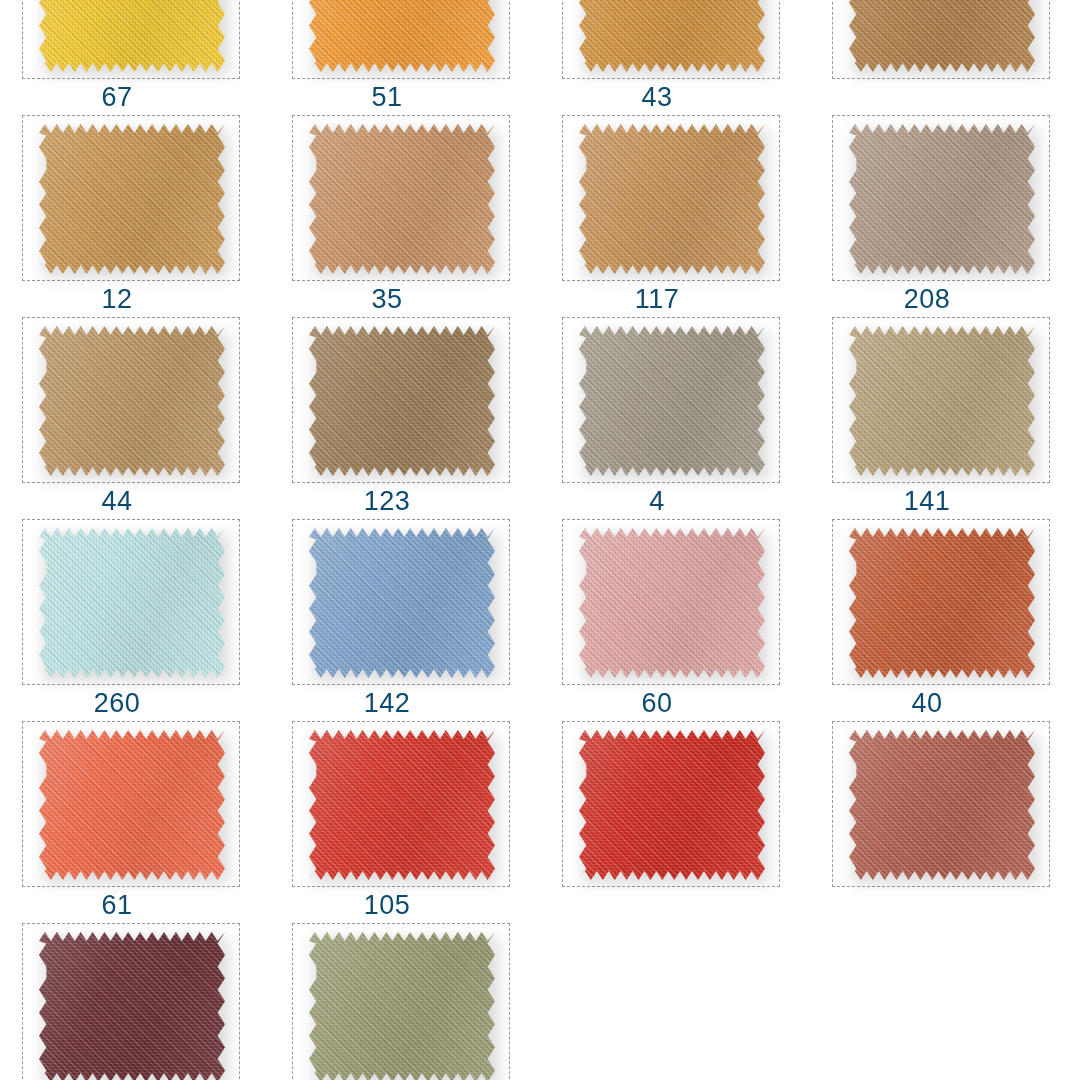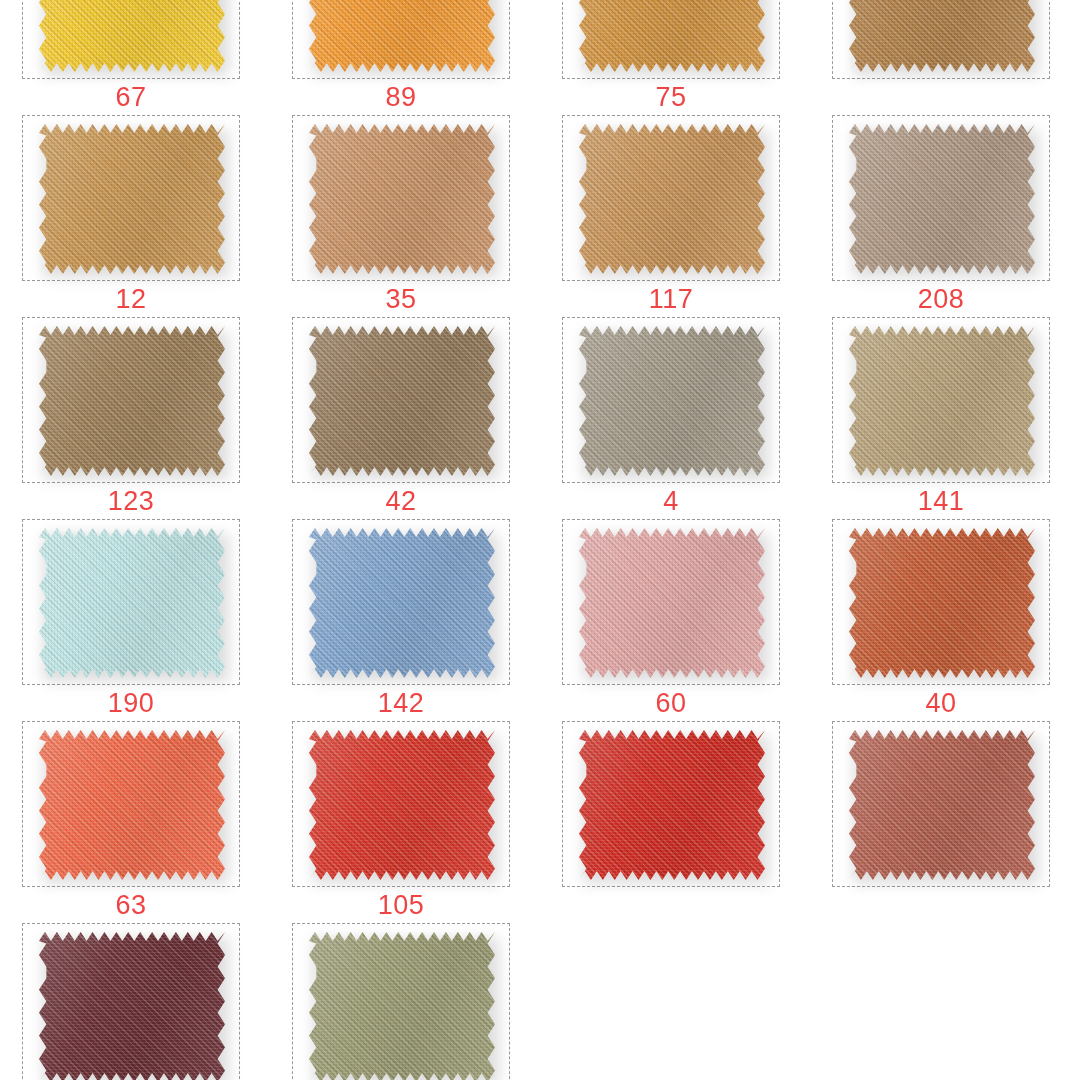--- a/index.html
+++ b/index.html
@@ -132,28 +132,28 @@
     height: 148px;
     background: rgba(0,0,0,0.13);
     filter: blur(7px);
     z-index: 0;
   }
 
   .fabric { z-index: 1; }
 
   .swatch-label {
     position: absolute;
-    left: 22px;
+    left: 8px;
     top: 166px;
     width: 218px;
     height: 36px;
     line-height: 36px;
     text-align: center;
     font-size: 27px;
-    color: #ef4444;
+    color: #0c4a6e;
     font-family: "Liberation Sans", "DejaVu Sans", sans-serif;
     letter-spacing: 0.5px;
     white-space: nowrap;
   }
 </style>
 </head>
 <body>
 
 <div id="swatch-grid">
   <div class="grid-inner">
@@ -162,28 +162,28 @@
           <div class="fabric-shadow"></div>
           <div class="fabric" title="67" style="background-color: rgb(242, 201, 49);"></div>
         </div>
         <div class="swatch-label">67</div>
       </div>
       <div class="swatch-cell">
         <div class="swatch-frame">
           <div class="fabric-shadow"></div>
           <div class="fabric" title="89" style="background-color: rgb(242, 154, 52);"></div>
         </div>
-        <div class="swatch-label">89</div>
+        <div class="swatch-label">51</div>
       </div>
       <div class="swatch-cell">
         <div class="swatch-frame">
           <div class="fabric-shadow"></div>
           <div class="fabric" title="85" style="background-color: rgb(208, 146, 64);"></div>
         </div>
-        <div class="swatch-label">75</div>
+        <div class="swatch-label">43</div>
       </div>
       <div class="swatch-cell">
         <div class="swatch-frame">
           <div class="fabric-shadow"></div>
           <div class="fabric" title="93" style="background-color: rgb(176, 128, 73);"></div>
         </div>
       </div>
       <div class="swatch-cell">
         <div class="swatch-frame">
           <div class="fabric-shadow"></div>
@@ -208,51 +208,51 @@
       <div class="swatch-cell">
         <div class="swatch-frame">
           <div class="fabric-shadow"></div>
           <div class="fabric" title="133" style="background-color: rgb(174, 151, 131);"></div>
         </div>
         <div class="swatch-label">208</div>
       </div>
       <div class="swatch-cell">
         <div class="swatch-frame">
           <div class="fabric-shadow"></div>
+          <div class="fabric" title="44" style="background-color: rgb(187, 148, 99);"></div>
+        </div>
+        <div class="swatch-label">44</div>
+      </div>
+      <div class="swatch-cell">
+        <div class="swatch-frame">
+          <div class="fabric-shadow"></div>
           <div class="fabric" title="123" style="background-color: rgb(156, 126, 87);"></div>
         </div>
         <div class="swatch-label">123</div>
       </div>
       <div class="swatch-cell">
         <div class="swatch-frame">
           <div class="fabric-shadow"></div>
-          <div class="fabric" title="42" style="background-color: rgb(147, 121, 90);"></div>
-        </div>
-        <div class="swatch-label">42</div>
-      </div>
-      <div class="swatch-cell">
-        <div class="swatch-frame">
-          <div class="fabric-shadow"></div>
           <div class="fabric" title="4" style="background-color: rgb(161, 152, 135);"></div>
         </div>
         <div class="swatch-label">4</div>
       </div>
       <div class="swatch-cell">
         <div class="swatch-frame">
           <div class="fabric-shadow"></div>
           <div class="fabric" title="141" style="background-color: rgb(182, 160, 120);"></div>
         </div>
         <div class="swatch-label">141</div>
       </div>
       <div class="swatch-cell">
         <div class="swatch-frame">
           <div class="fabric-shadow"></div>
           <div class="fabric" title="140" style="background-color: rgb(190, 228, 228);"></div>
         </div>
-        <div class="swatch-label">190</div>
+        <div class="swatch-label">260</div>
       </div>
       <div class="swatch-cell">
         <div class="swatch-frame">
           <div class="fabric-shadow"></div>
           <div class="fabric" title="142" style="background-color: rgb(127, 163, 204);"></div>
         </div>
         <div class="swatch-label">142</div>
       </div>
       <div class="swatch-cell">
         <div class="swatch-frame">
@@ -266,21 +266,21 @@
           <div class="fabric-shadow"></div>
           <div class="fabric" title="50" style="background-color: rgb(194, 90, 51);"></div>
         </div>
         <div class="swatch-label">40</div>
       </div>
       <div class="swatch-cell">
         <div class="swatch-frame">
           <div class="fabric-shadow"></div>
           <div class="fabric" title="77" style="background-color: rgb(240, 104, 72);"></div>
         </div>
-        <div class="swatch-label">63</div>
+        <div class="swatch-label">61</div>
       </div>
       <div class="swatch-cell">
         <div class="swatch-frame">
           <div class="fabric-shadow"></div>
           <div class="fabric" title="105" style="background-color: rgb(214, 53, 41);"></div>
         </div>
         <div class="swatch-label">105</div>
       </div>
       <div class="swatch-cell">
         <div class="swatch-frame">

